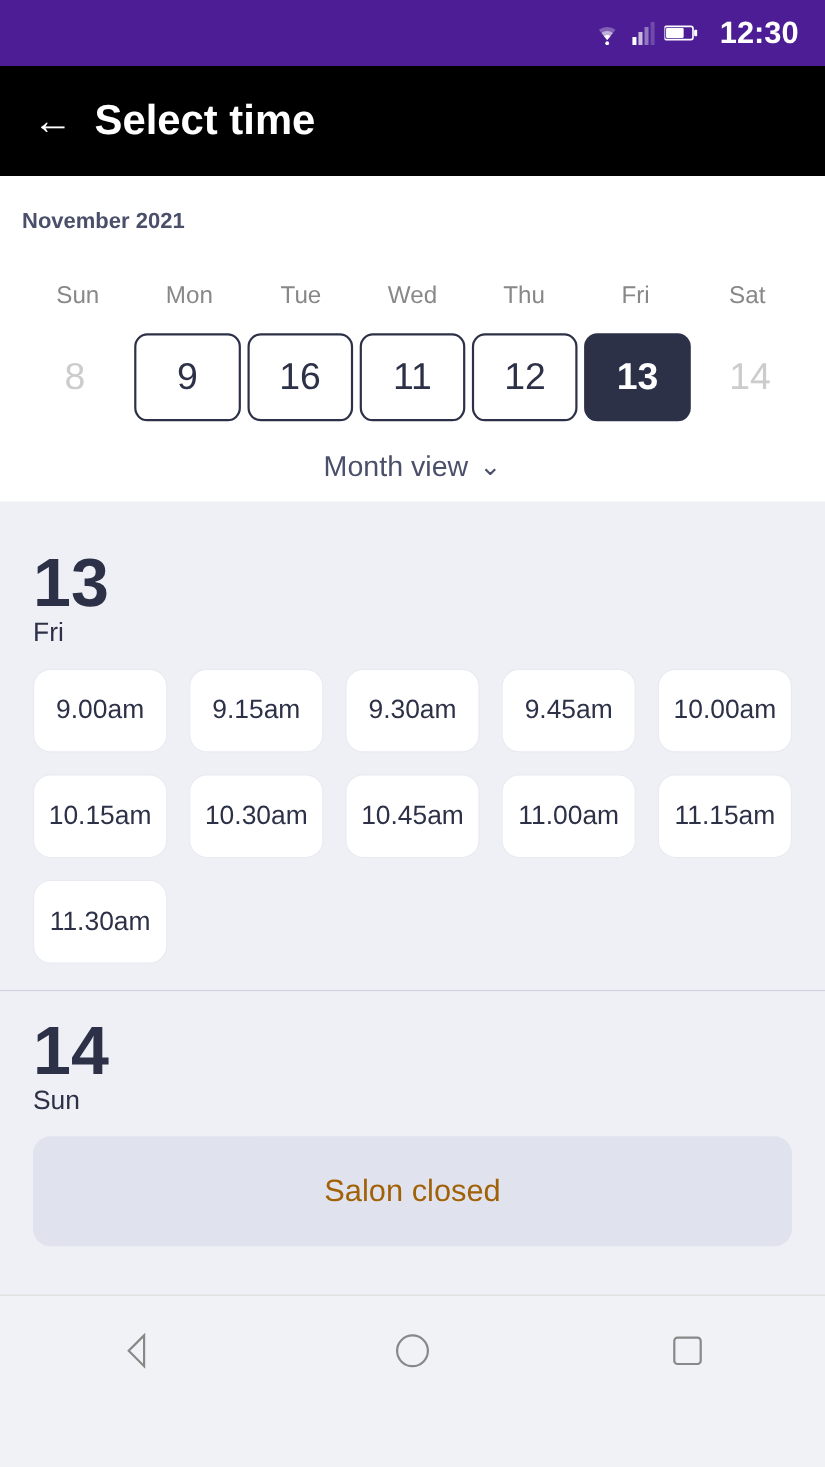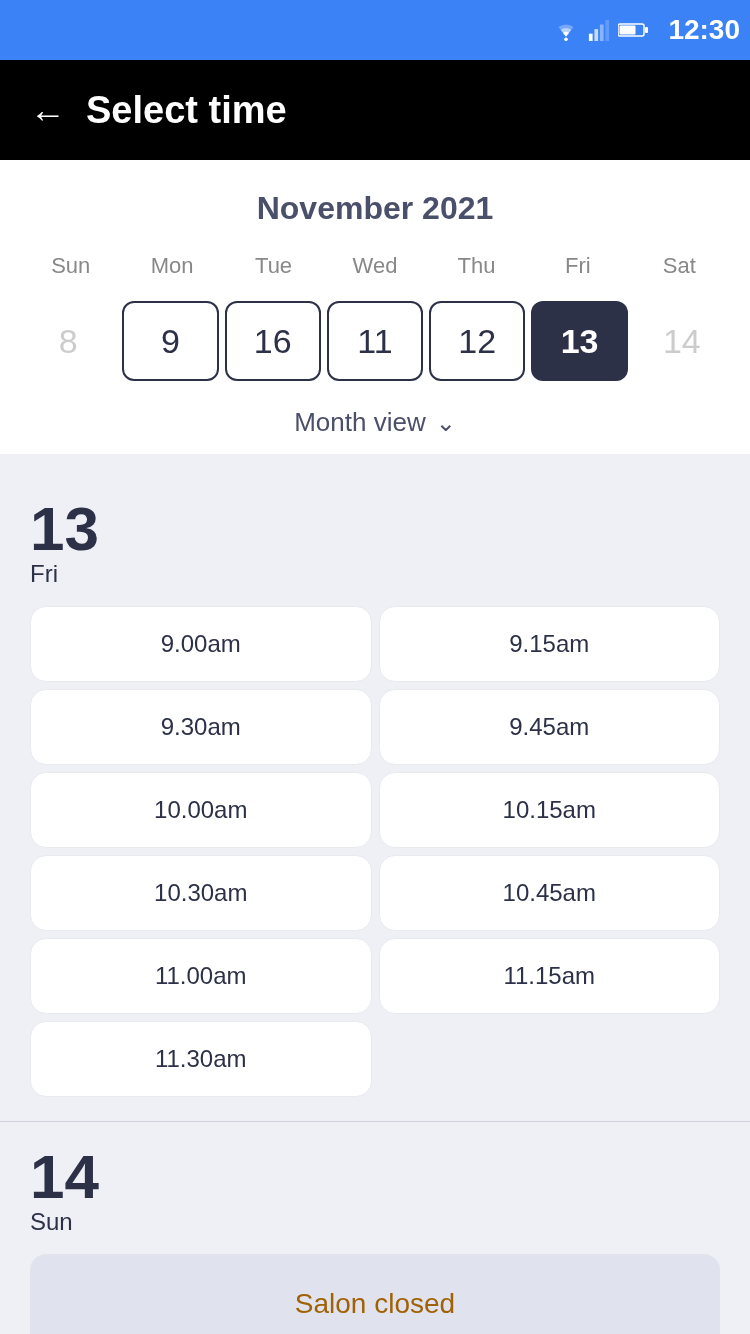--- a/index.html
+++ b/index.html
@@ -10,25 +10,25 @@
       min-height: 1334px;
       font-family: -apple-system, BlinkMacSystemFont, 'Segoe UI', sans-serif;
       background: #f0f2f5;
       overflow-x: hidden;
     }
 
     
     .status-bar {
       width: 750px;
       height: 60px;
-      background: #3b82f6;
+      background: #4c1d95;
       display: flex;
       align-items: center;
       justify-content: flex-end;
-      padding-right: 10px;
+      padding-right: 24px;
       gap: 10px;
     }
     .status-icons {
       display: flex;
       align-items: center;
       gap: 8px;
     }
     .status-time {
       color: #fff;
       font-size: 28px;
@@ -56,25 +56,25 @@
       font-size: 38px;
       font-weight: 700;
     }
 
     
     .calendar-section {
       background: #fff;
       padding: 30px 20px 0 20px;
     }
     .month-label {
-      text-align: center;
-      font-size: 32px;
+      text-align: left;
+      font-size: 20px;
       font-weight: 600;
       color: #4a4f6a;
-      margin-bottom: 20px;
+      margin-bottom: 36px;
     }
 
     
     .day-headers {
       display: grid;
       grid-template-columns: repeat(7, 1fr);
       text-align: center;
       margin-bottom: 10px;
     }
     .day-header {
@@ -160,22 +160,22 @@
     }
     .day-name {
       font-size: 24px;
       color: #2d3147;
       font-weight: 400;
     }
 
     
     .time-slots {
       display: grid;
-      grid-template-columns: repeat(2, 1fr);
-      gap: 7px;
+      grid-template-columns: repeat(5, 1fr);
+      gap: 20px;
       margin-top: 10px;
     }
     .time-slot {
       background: #fff;
       border-radius: 16px;
       height: 76px;
       display: flex;
       align-items: center;
       justify-content: center;
       font-size: 24px;

